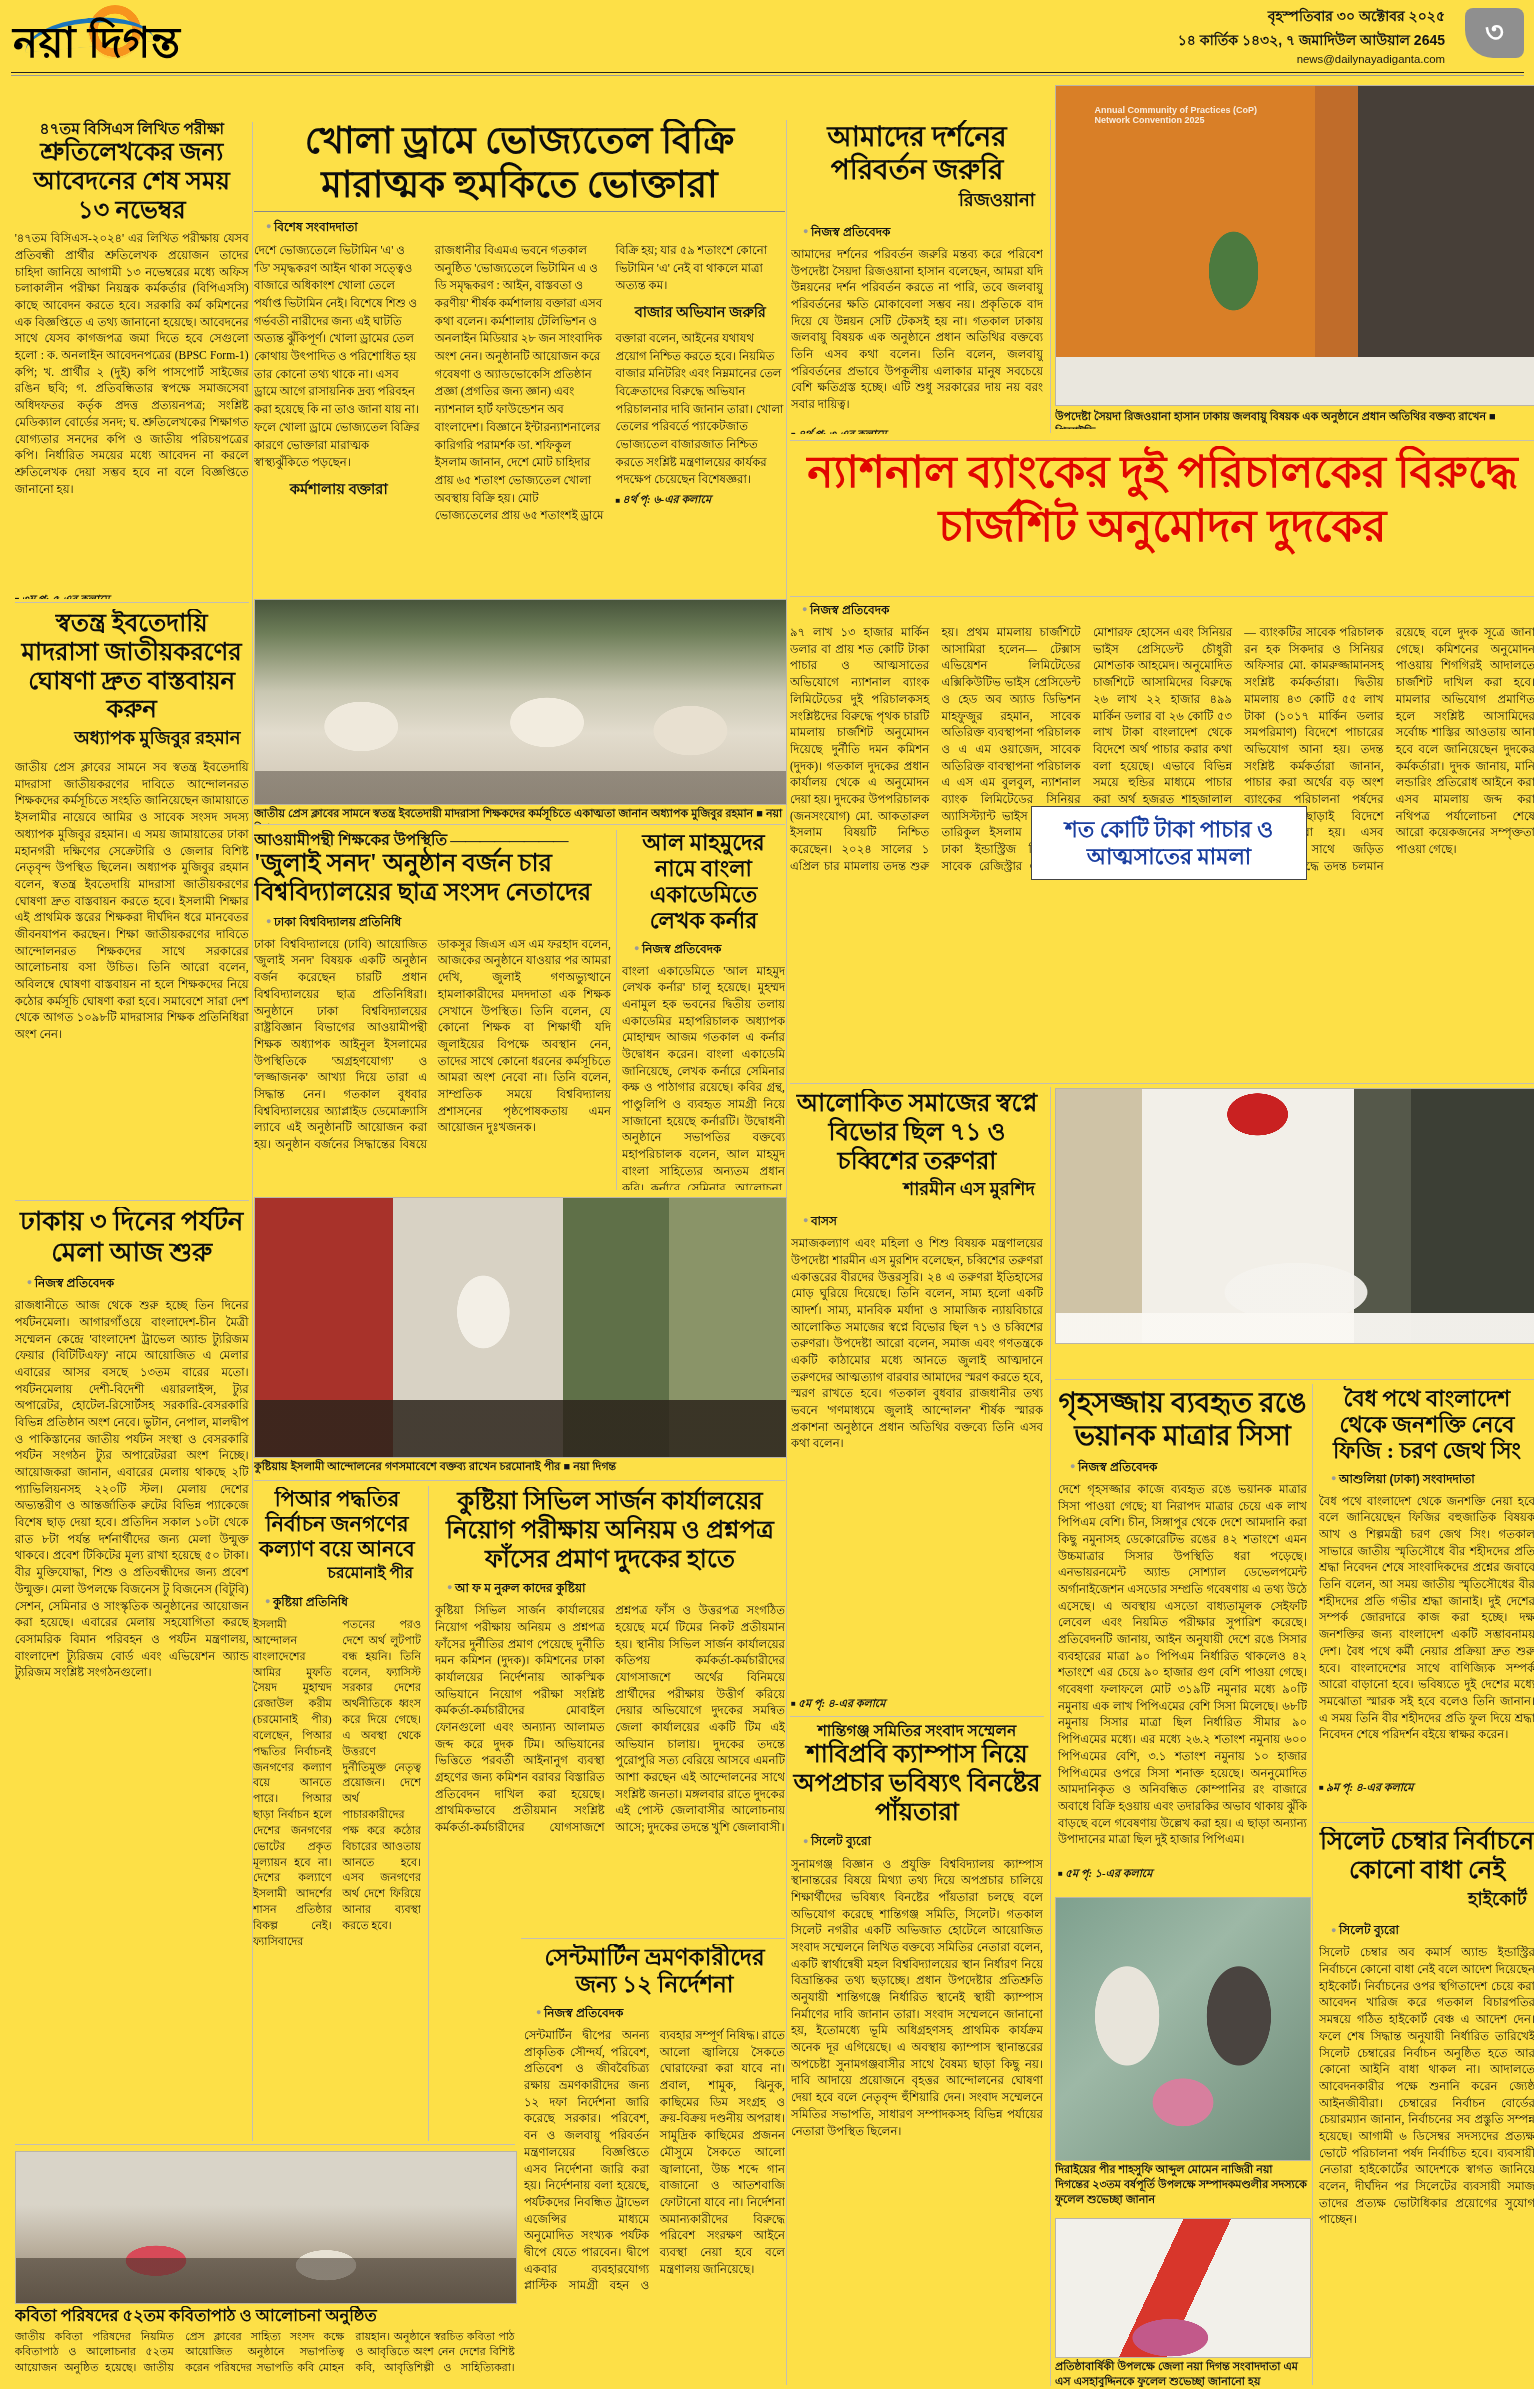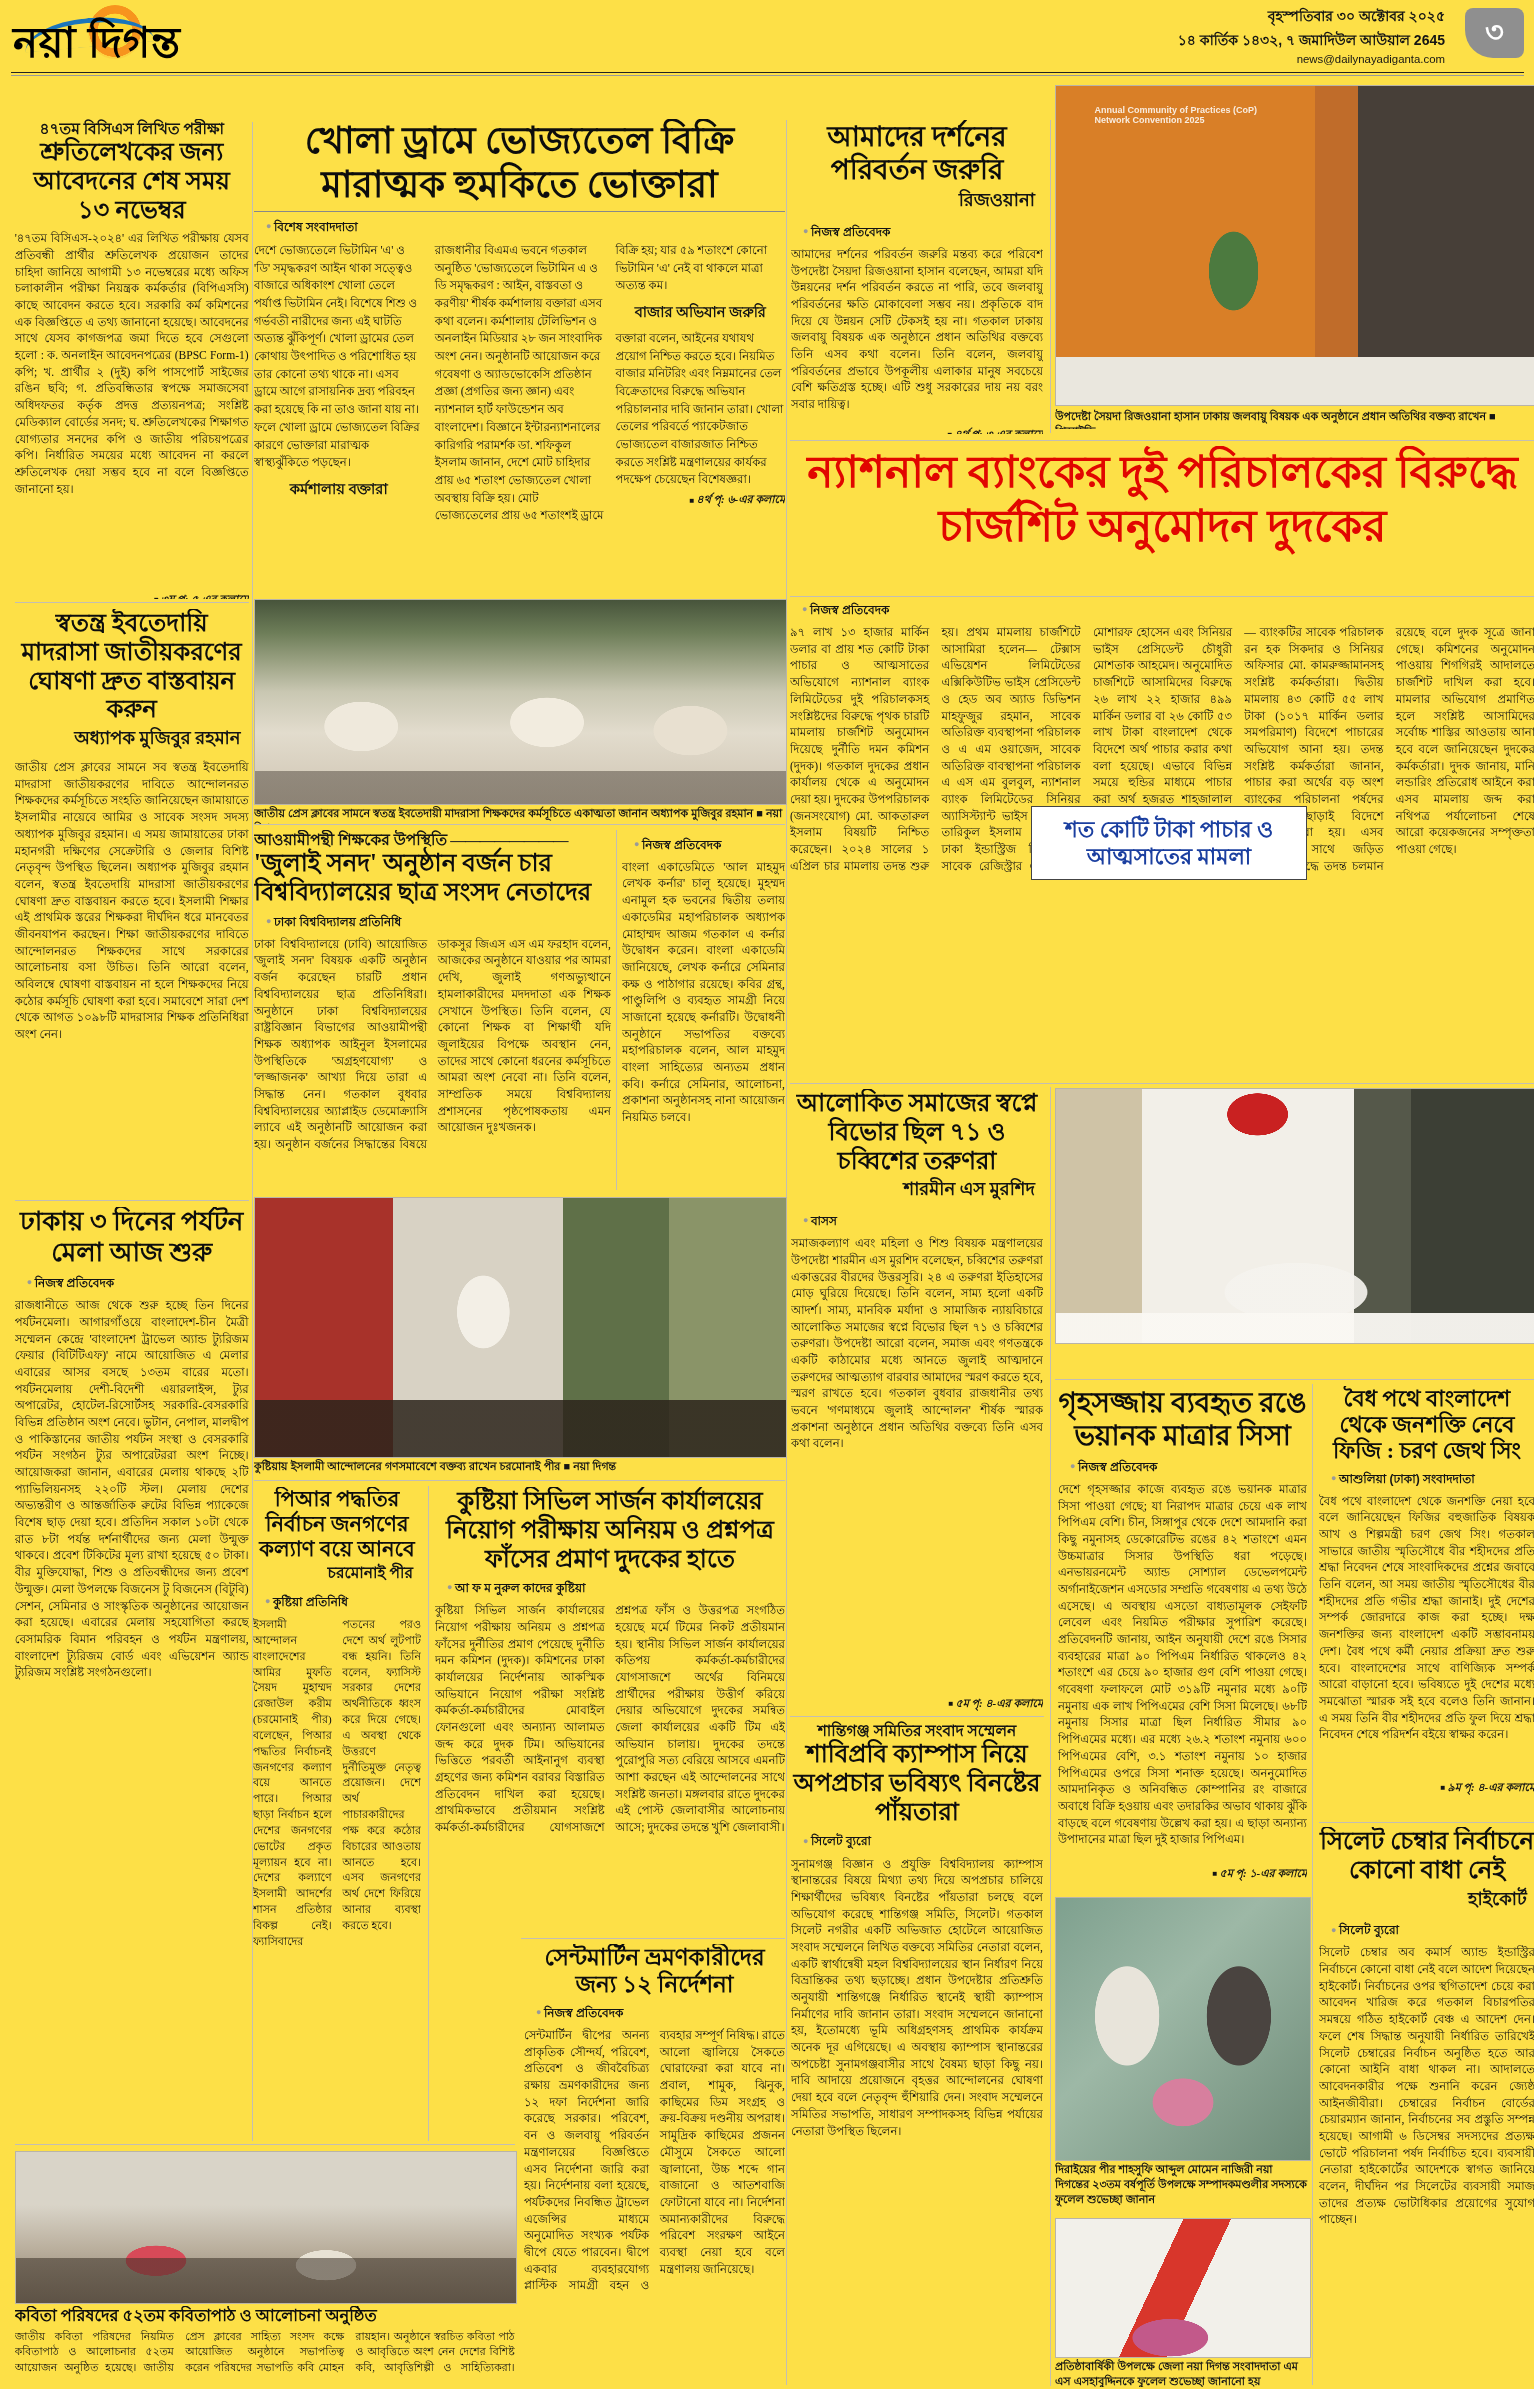--- a/index.html
+++ b/index.html
@@ -35,21 +35,21 @@
   .hred{color:#e10600;font-size:44px;line-height:1.22;}
   .sub{font-weight:bold;font-size:18px;text-align:right;padding-right:8.1px;}
   .by{font-weight:bold;font-size:12px;margin:5.7px 0 4.1px 0;font-family:Liberation Sans, sans-serif;padding-left:12px;}
   .by::before{content:"● ";color:#9a9a9a;font-size:9px;vertical-align:1.6px;}
   .body{font-size:11.6px;line-height:1.44;text-align:justify;color:#101010;}
   .cols2{column-count:2;column-gap:10.6px;}
   .cols3{column-count:3;column-gap:11.4px;}
   .cols5{column-count:5;column-gap:12.2px;}
   .inset{font-weight:800;font-size:14.7px;margin:4.9px 0;text-align:center;}
   .cap{font-weight:bold;font-size:11px;line-height:1.35;font-family:"Liberation Sans",sans-serif;}
-  .cont{font-weight:bold;font-style:italic;font-size:11px;text-align:right;margin-top:2.4px;}
+  .cont{font-weight:bold;font-style:italic;font-size:11px;text-align:left;margin-top:2.4px;}
   .cont::before{content:"■ ";font-style:normal;font-size:8.1px;vertical-align:0.8px;}
   .rule-u{border-bottom:0.8px solid #888;margin:4.9px 0;}
   
   #dudokbox{position:absolute;left:241px;top:205px;width:274px;height:72px;border:0.8px solid #444;
      background:#fff;display:flex;align-items:center;justify-content:center;z-index:3;}
   #dudokbox .t{color:#1b3fa0;font-weight:800;font-size:22px;text-align:center;line-height:1.25;}
   
   #ph-rally1{background:
      linear-gradient(0deg,rgba(42,34,26,.40) 0 16%,rgba(0,0,0,0) 16%),
      radial-gradient(73px 49px at 20% 62%,#efe9dc 0 50%,rgba(0,0,0,0) 51%),
@@ -168,20 +168,21 @@
   <div class="mod cap" style="left:254px;top:806px;width:531px;height:18px;">জাতীয় প্রেস ক্লাবের সামনে স্বতন্ত্র ইবতেদায়ী মাদরাসা শিক্ষকদের কর্মসূচিতে একাত্মতা জানান অধ্যাপক মুজিবুর রহমান ■ নয়া দিগন্ত</div>
 
   <div class="mod" style="left:254px;top:830px;width:357px;height:360px;">
     <div class="kick dash">আওয়ামীপন্থী শিক্ষকের উপস্থিতি</div>
     <div class="hd h30">'জুলাই সনদ' অনুষ্ঠান বর্জন চার বিশ্ববিদ্যালয়ের ছাত্র সংসদ নেতাদের</div>
     <div class="by">ঢাকা বিশ্ববিদ্যালয় প্রতিনিধি</div>
     <div class="body cols2" style="height:244px;">ঢাকা বিশ্ববিদ্যালয়ে (ঢাবি) আয়োজিত 'জুলাই সনদ' বিষয়ক একটি অনুষ্ঠান বর্জন করেছেন চারটি প্রধান বিশ্ববিদ্যালয়ের ছাত্র প্রতিনিধিরা। অনুষ্ঠানে ঢাকা বিশ্ববিদ্যালয়ের রাষ্ট্রবিজ্ঞান বিভাগের আওয়ামীপন্থী শিক্ষক অধ্যাপক আইনুল ইসলামের উপস্থিতিকে 'অগ্রহণযোগ্য' ও 'লজ্জাজনক' আখ্যা দিয়ে তারা এ সিদ্ধান্ত নেন। গতকাল বুধবার বিশ্ববিদ্যালয়ের অ্যাপ্লাইড ডেমোক্র্যাসি ল্যাবে এই অনুষ্ঠানটি আয়োজন করা হয়। অনুষ্ঠান বর্জনের সিদ্ধান্তের বিষয়ে ডাকসুর জিএস এস এম ফরহাদ বলেন, আজকের অনুষ্ঠানে যাওয়ার পর আমরা দেখি, জুলাই গণঅভ্যুত্থানে হামলাকারীদের মদদদাতা এক শিক্ষক সেখানে উপস্থিত। তিনি বলেন, যে কোনো শিক্ষক বা শিক্ষার্থী যদি জুলাইয়ের বিপক্ষে অবস্থান নেন, তাদের সাথে কোনো ধরনের কর্মসূচিতে আমরা অংশ নেবো না। তিনি বলেন, সাম্প্রতিক সময়ে বিশ্ববিদ্যালয় প্রশাসনের পৃষ্ঠপোষকতায় এমন আয়োজন দুঃখজনক।</div>
   </div>
 
   <div class="mod" style="left:622px;top:830px;width:163px;height:360px;">
+    <div class="hd h27 ctr">আল মাহমুদের নামে বাংলা একাডেমিতে লেখক কর্নার</div>
     <div class="by">নিজস্ব প্রতিবেদক</div>
     <div class="body" style="height:244px;">বাংলা একাডেমিতে 'আল মাহমুদ লেখক কর্নার' চালু হয়েছে। মুহম্মদ এনামুল হক ভবনের দ্বিতীয় তলায় একাডেমির মহাপরিচালক অধ্যাপক মোহাম্মদ আজম গতকাল এ কর্নার উদ্বোধন করেন। বাংলা একাডেমি জানিয়েছে, লেখক কর্নারে সেমিনার কক্ষ ও পাঠাগার রয়েছে। কবির গ্রন্থ, পাণ্ডুলিপি ও ব্যবহৃত সামগ্রী নিয়ে সাজানো হয়েছে কর্নারটি। উদ্বোধনী অনুষ্ঠানে সভাপতির বক্তব্যে মহাপরিচালক বলেন, আল মাহমুদ বাংলা সাহিত্যের অন্যতম প্রধান কবি। কর্নারে সেমিনার, আলোচনা, প্রকাশনা অনুষ্ঠানসহ নানা আয়োজন নিয়মিত চলবে।</div>
   </div>
 
   <div class="photo" id="ph-rally2" style="left:254px;top:1197px;width:531px;height:259px;"></div>
   <div class="mod cap" style="left:254px;top:1459px;width:531px;height:18px;">কুষ্টিয়ায় ইসলামী আন্দোলনের গণসমাবেশে বক্তব্য রাখেন চরমোনাই পীর ■ নয়া দিগন্ত</div>
 
   <div class="mod" style="left:253px;top:1487px;width:168px;height:655px;">
     <div class="hd h26 ctr">পিআর পদ্ধতির নির্বাচন জনগণের কল্যাণ বয়ে আনবে</div>
     <div class="sub" style="font-size:15.5px;">চরমোনাই পীর</div>

